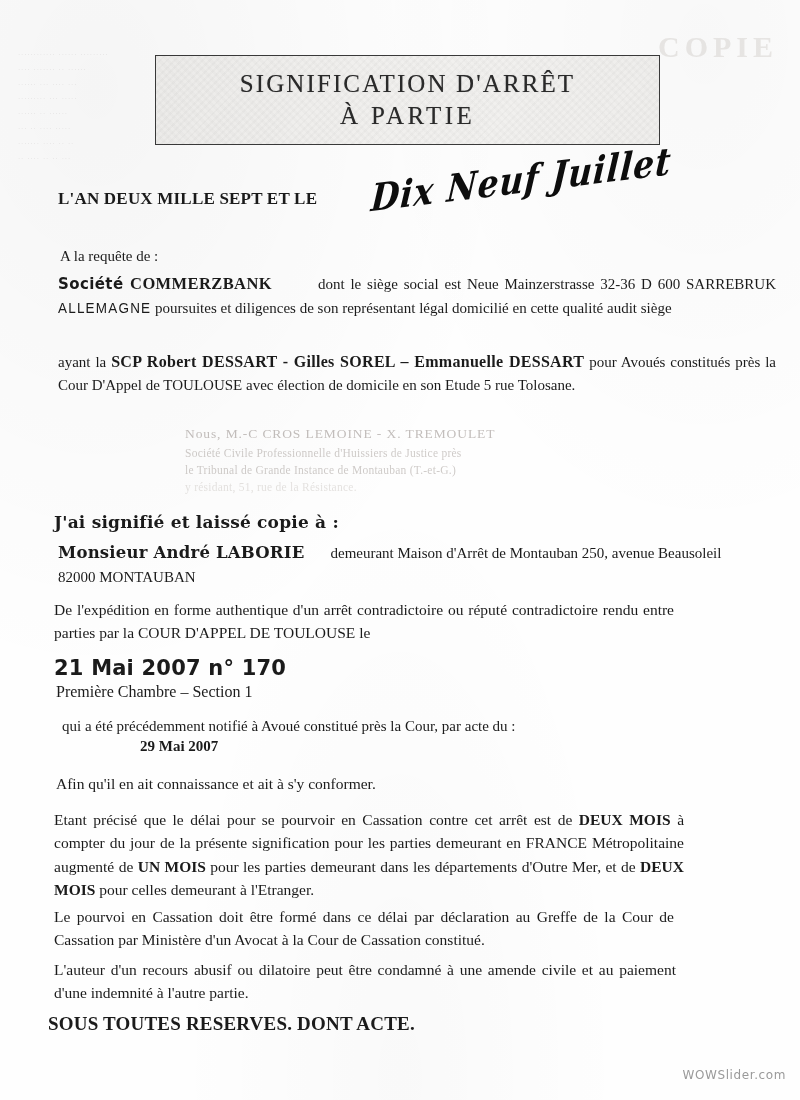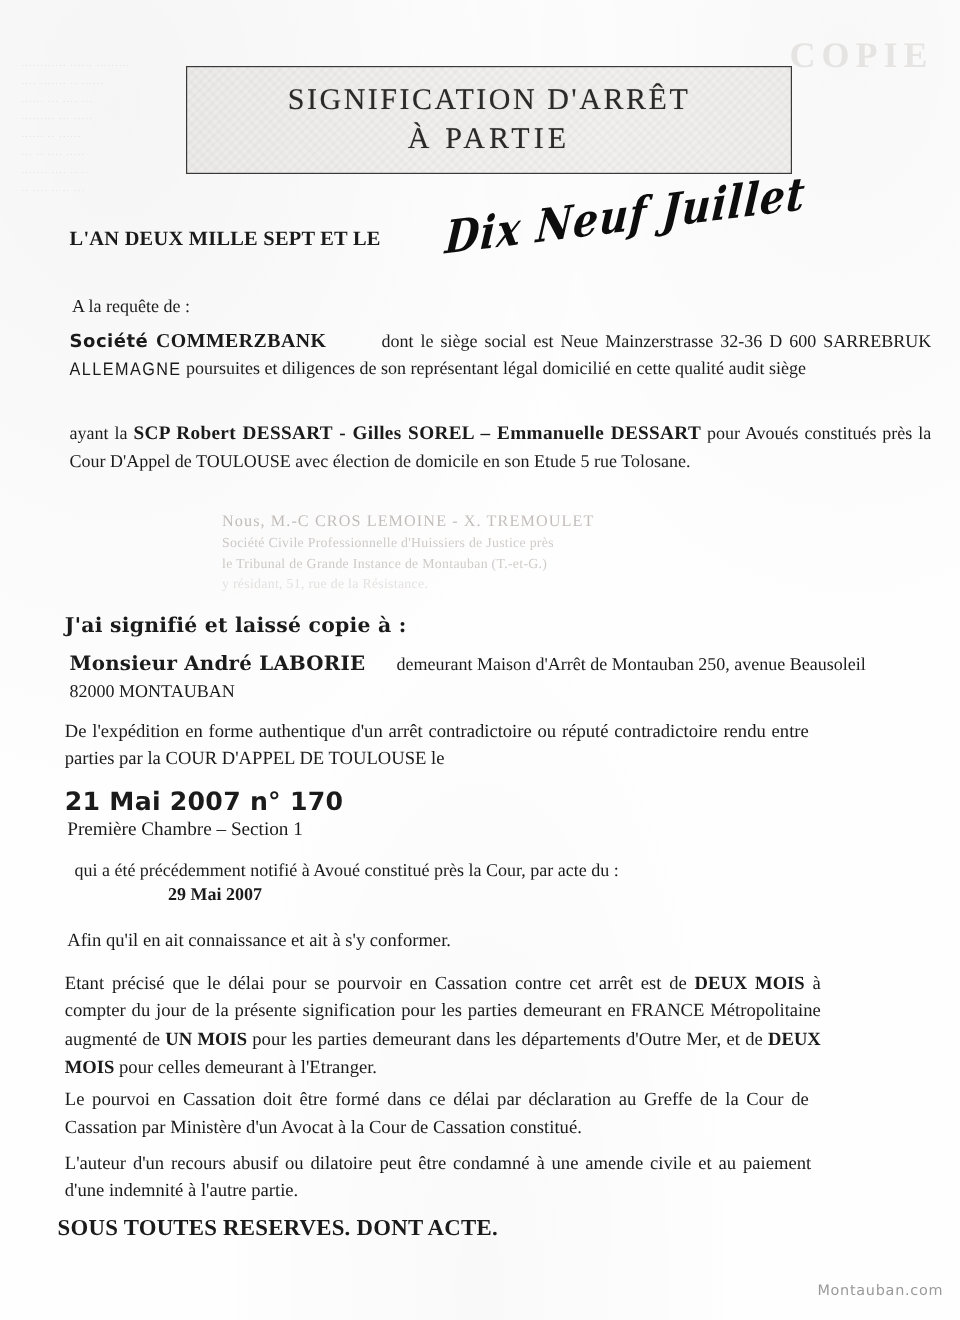--- a/index.html
+++ b/index.html
@@ -287,14 +287,14 @@
     <b>DEUX MOIS</b>
     <span>pour celles demeurant à l'Etranger.</span>
   </div>
 
   <div class="blk serif just pourvoi">Le pourvoi en Cassation doit être formé dans ce délai par déclaration au Greffe de la Cour de Cassation par Ministère d'un Avocat à la Cour de Cassation constitué.</div>
   <div class="blk serif just abusif">L'auteur d'un recours abusif ou dilatoire peut être condamné à une amende civile et au paiement d'une indemnité à l'autre partie.</div>
 
   <div class="blk serif reserves">SOUS TOUTES RESERVES. DONT ACTE.</div>
 
   <div class="scan-noise"></div>
-  <div class="watermark">Montauban.com</div>
+  <div class="watermark">WOWSlider.com</div>
 </div>
 
 </body></html>

